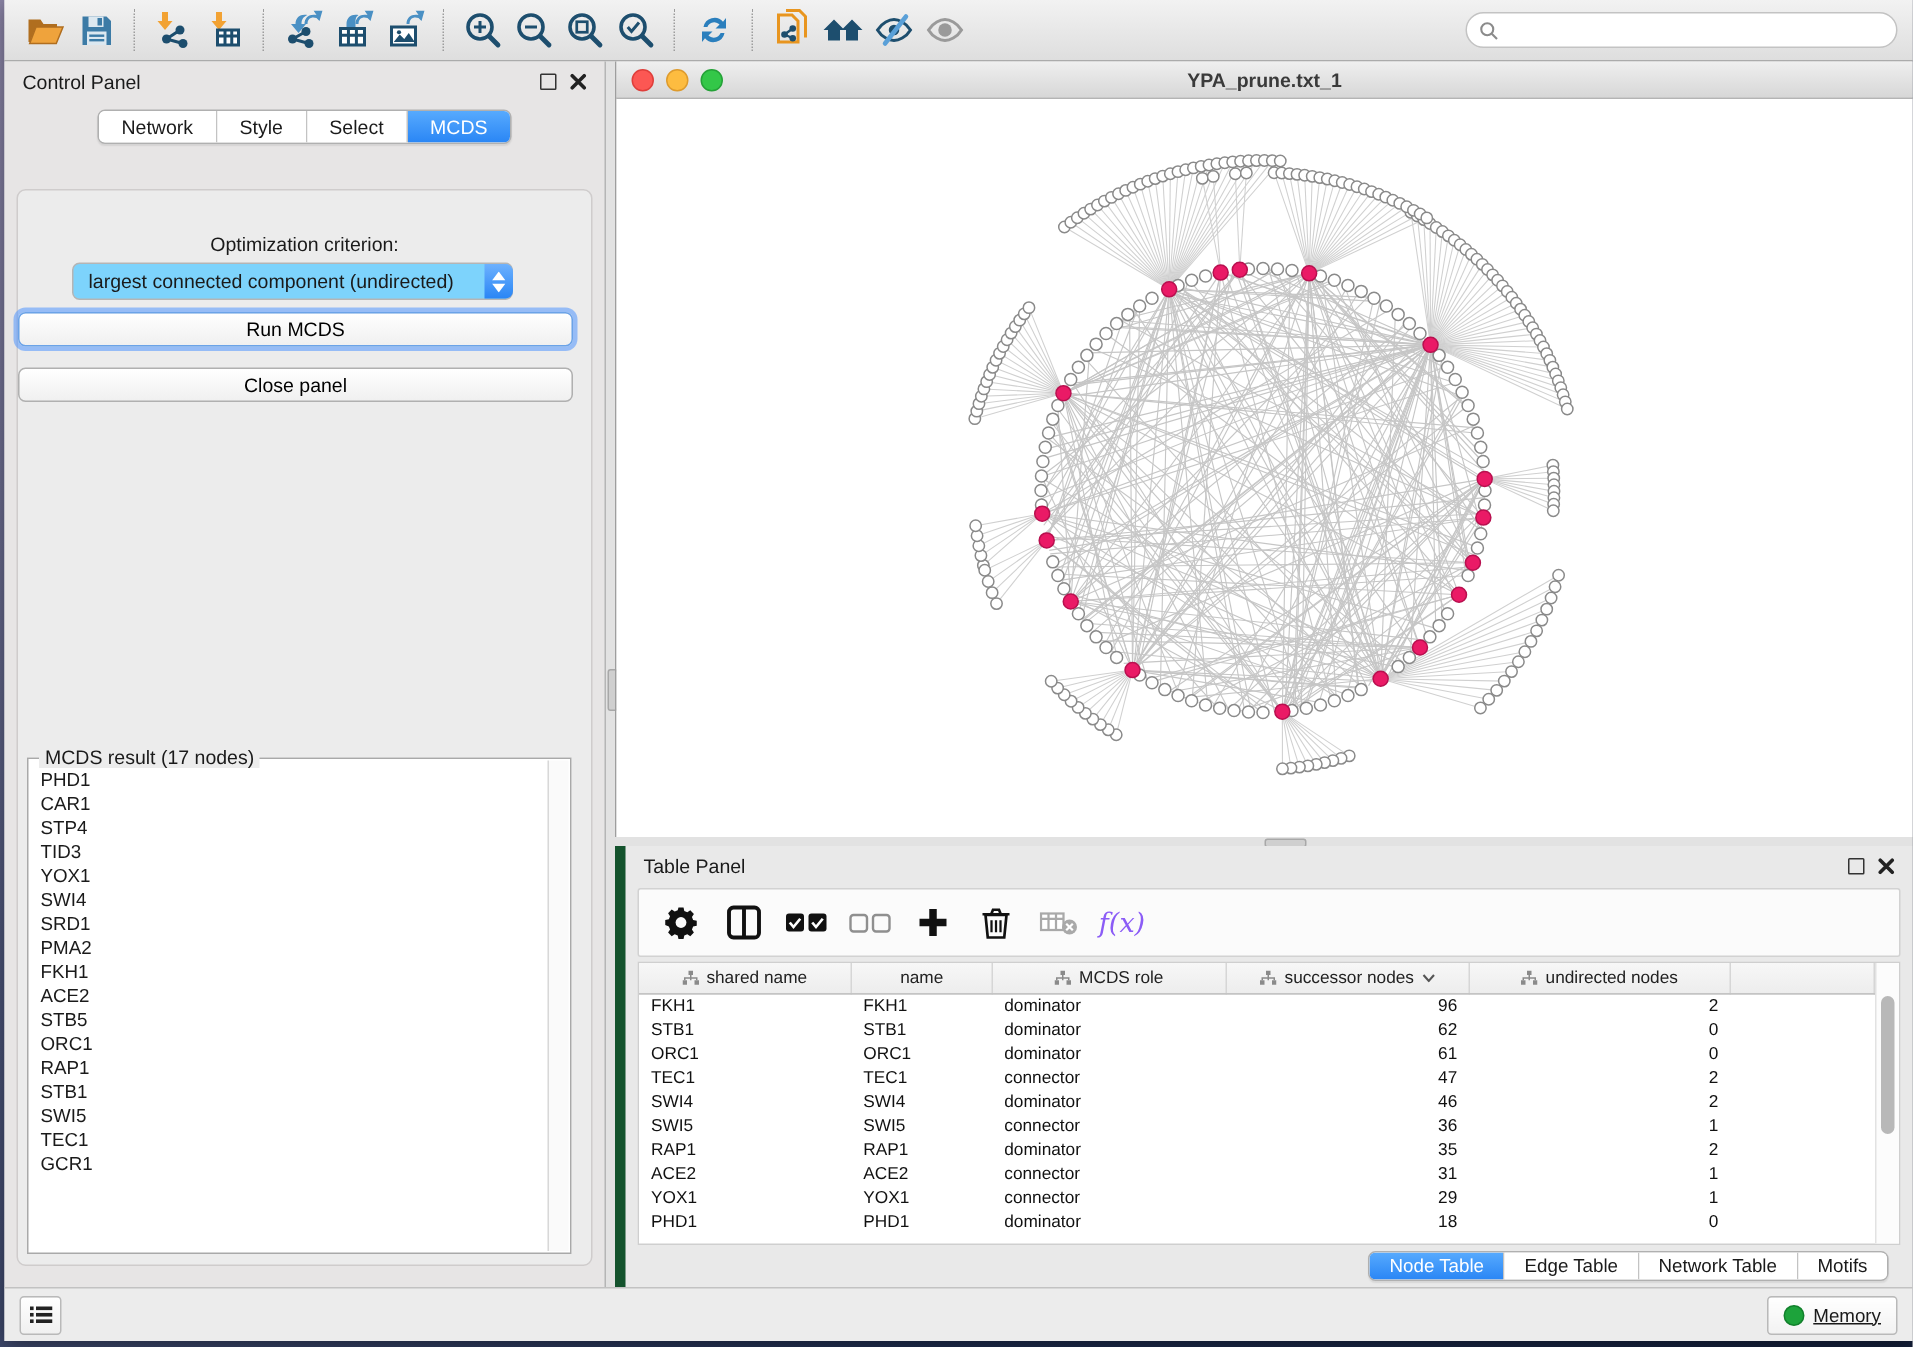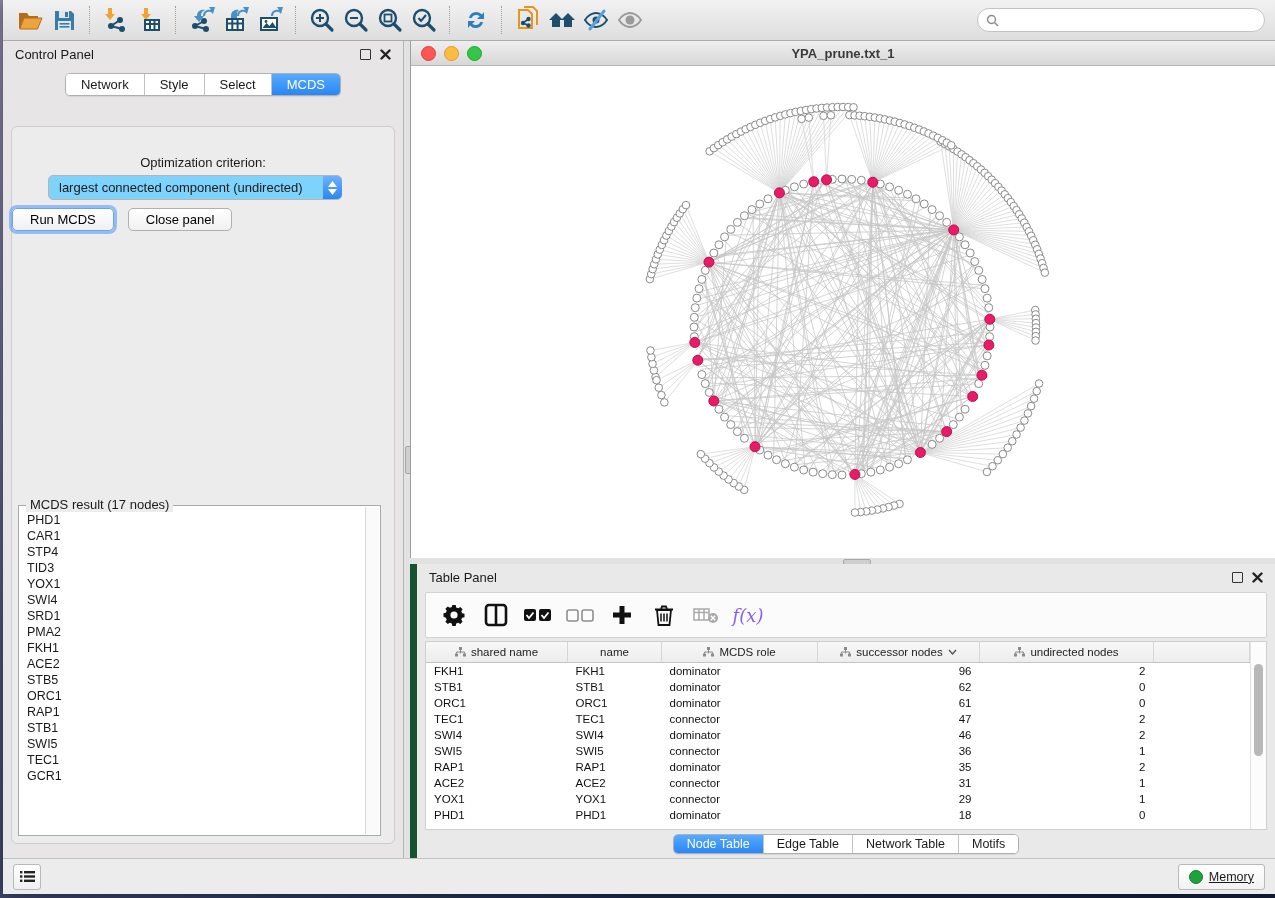--- a/index.html
+++ b/index.html
@@ -30,21 +30,21 @@
   .seg .sgi.active{background:linear-gradient(#57aafe,#2a86f5);color:#fff;}
   .cp-body{position:absolute;left:8px;right:8px;top:85px;bottom:14px;background:#ececec;
            border:1px solid #cfcccc;border-radius:6px;}
   .opt-label{text-align:center;font-size:13px;margin-top:28px;}
   .selectbox{position:absolute;left:36px;right:52px;top:48px;height:23px;background:#7dd3fc;
              border:1px solid #b5b5b5;border-radius:5px;display:flex;align-items:center;font-size:13px;}
   .selectbox .val{flex:1;padding:0 10px;white-space:nowrap;overflow:hidden;}
   .select-cap{width:19px;height:23px;margin:-1px -1px -1px 0;border-radius:0 5px 5px 0;
               background:linear-gradient(#6db1fe,#2a86f5);display:flex;flex-direction:column;
               align-items:center;justify-content:center;gap:2px;}
-  .btnrow{position:absolute;top:81px;left:0;right:12px;display:flex;gap:14px;}
+  .btnrow{position:absolute;top:81px;left:0;right:12px;display:flex;justify-content:center;gap:14px;flex-direction:column;}
   .mac-btn{background:linear-gradient(#ffffff,#f0f0f0);border:1px solid #b0b0b0;border-radius:5px;
            font-size:13px;padding:3px 17px;font-family:"Liberation Sans",sans-serif;}
   .mac-btn.focusring{box-shadow:0 0 0 3px rgba(80,150,255,.55);border-color:#6ba3e8;}
   .result-box{position:absolute;left:6px;right:13px;top:378px;bottom:7px;border:1px solid #a9a9a9;
               background:#fff;}
   .result-legend{position:absolute;top:-9px;left:7px;background:#ececec;padding:0 4px;font-size:13px;}
   .result-list{position:absolute;inset:1px 14px 1px 1px;overflow:hidden;font-size:12.5px;line-height:16px;
                padding:5px 0 0 7px;margin:0;list-style:none;}
   .result-scroll{position:absolute;top:1px;bottom:1px;right:1px;width:13px;background:#fafafa;
                  border-left:1px solid #d8d8d8;}
@@ -72,21 +72,21 @@
   .tbl-wrap{position:absolute;left:8px;right:8px;top:77px;bottom:28px;background:#fff;border:1px solid #cfcfcf;}
   table.nodes{border-collapse:collapse;width:calc(100% - 16px);table-layout:fixed;font-size:11.5px;}
   table.nodes th{height:20px;background:linear-gradient(#f7f7f7,#ededed);border-bottom:1px solid #c4c4c4;
                  border-right:1px solid #d6d6d6;font-weight:400;font-size:11.5px;color:#222;padding:0 4px;
                  overflow:hidden;white-space:nowrap;}
   table.nodes td{height:16px;padding:0 8px;white-space:nowrap;overflow:hidden;color:#111;}
   td.num{text-align:right;padding-right:16px;}
   .hdr-inner{display:flex;align-items:center;justify-content:center;gap:5px;}
   .tbl-scroll{position:absolute;top:0;bottom:0;right:0;width:15px;background:#fcfcfc;border-left:1px solid #e2e2e2;}
   .tbl-thumb{position:absolute;top:22px;left:3px;width:9px;height:92px;background:#b8b8b8;border-radius:5px;}
-  .tp-tabsrow{position:absolute;left:0;right:0;bottom:4px;display:flex;justify-content:center;}
+  .tp-tabsrow{position:absolute;left:0;right:16px;bottom:4px;display:flex;justify-content:flex-end;}
   .seg.small .sgi{font-size:12.5px;padding:2px 13px;}
   
   .statusbar{position:absolute;left:0;right:0;bottom:0;height:36px;background:#ececec;border-top:1px solid #c2c2c2;
              display:flex;align-items:center;padding:0 10px;box-sizing:border-box;text-decoration:underline;}
   .sq-btn{width:26px;height:24px;background:linear-gradient(#fff,#f0f0f0);border:1px solid #b9b9b9;border-radius:3px;
           display:flex;align-items:center;justify-content:center;}
   .memory-btn{margin-left:auto;height:24px;background:linear-gradient(#fff,#f2f2f2);border:1px solid #b9b9b9;
               border-radius:3px;display:flex;align-items:center;gap:6px;padding:0 10px;font-size:12.5px;}
   .green-dot{width:12px;height:12px;border-radius:50%;background:#1da33b;border:1px solid #12802c;}
 </style>

